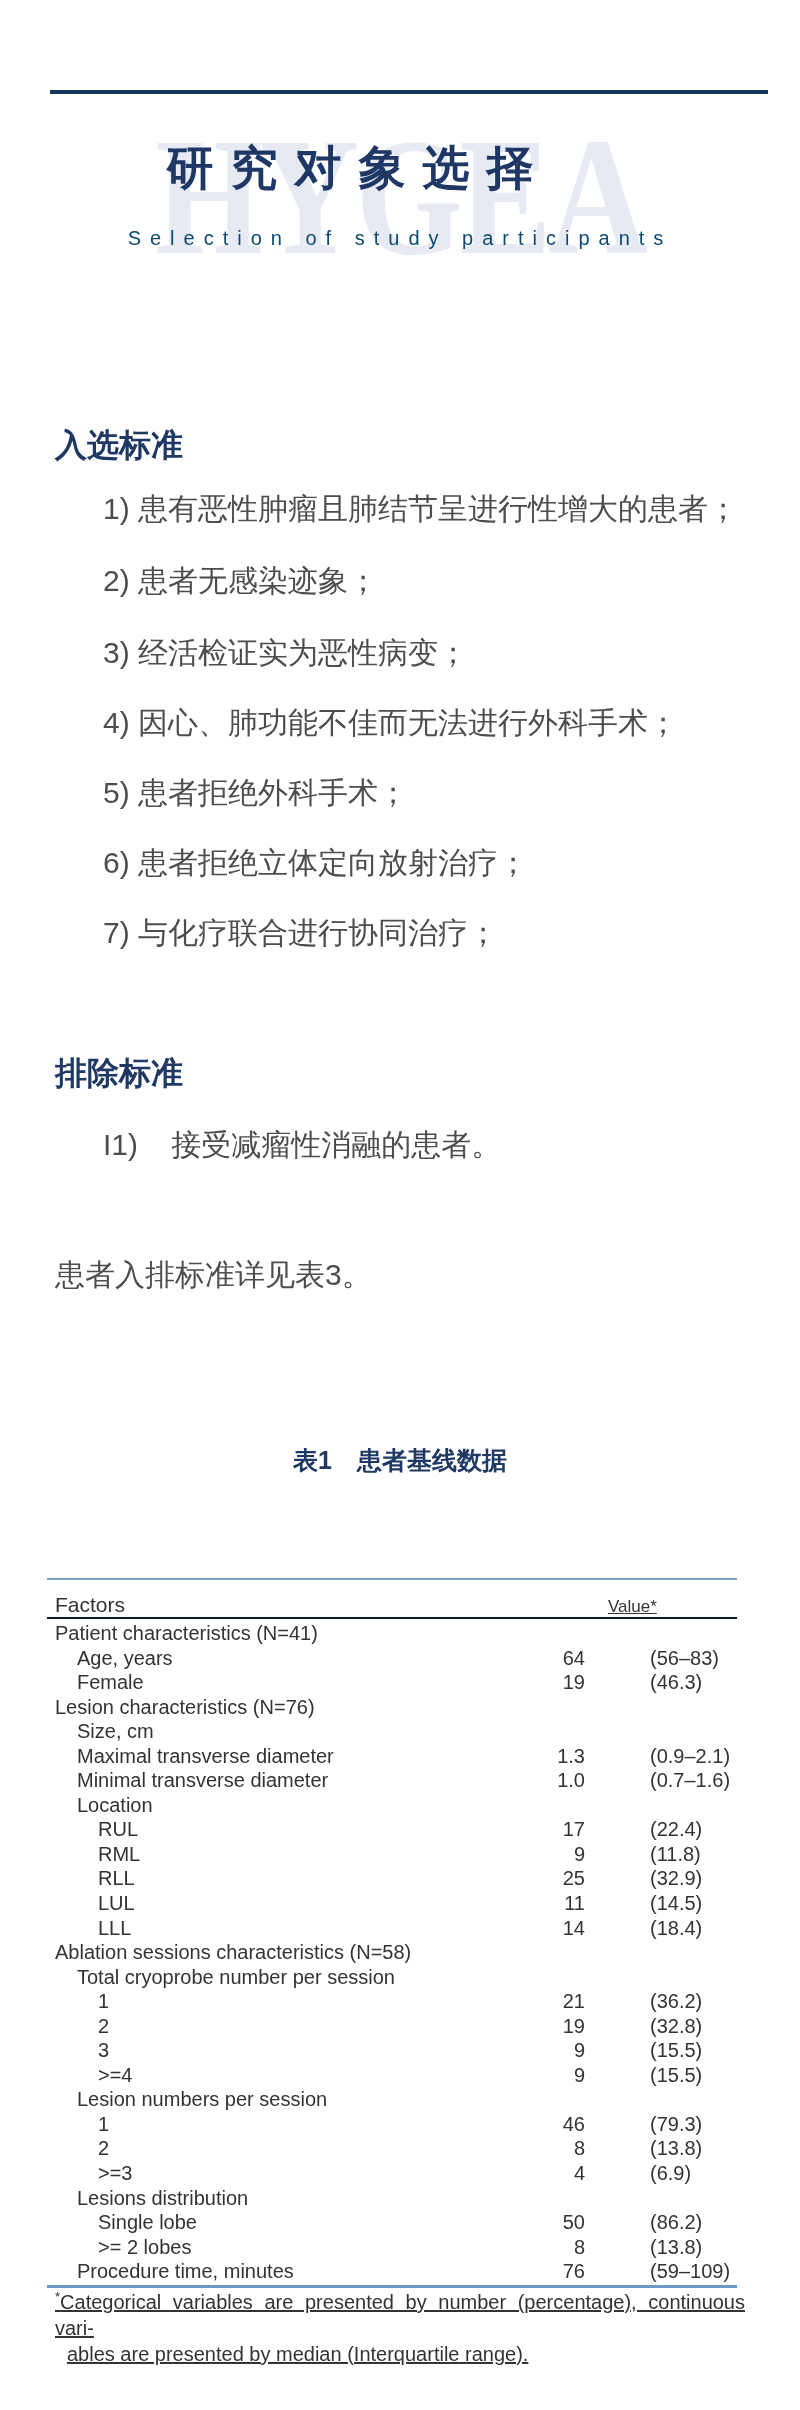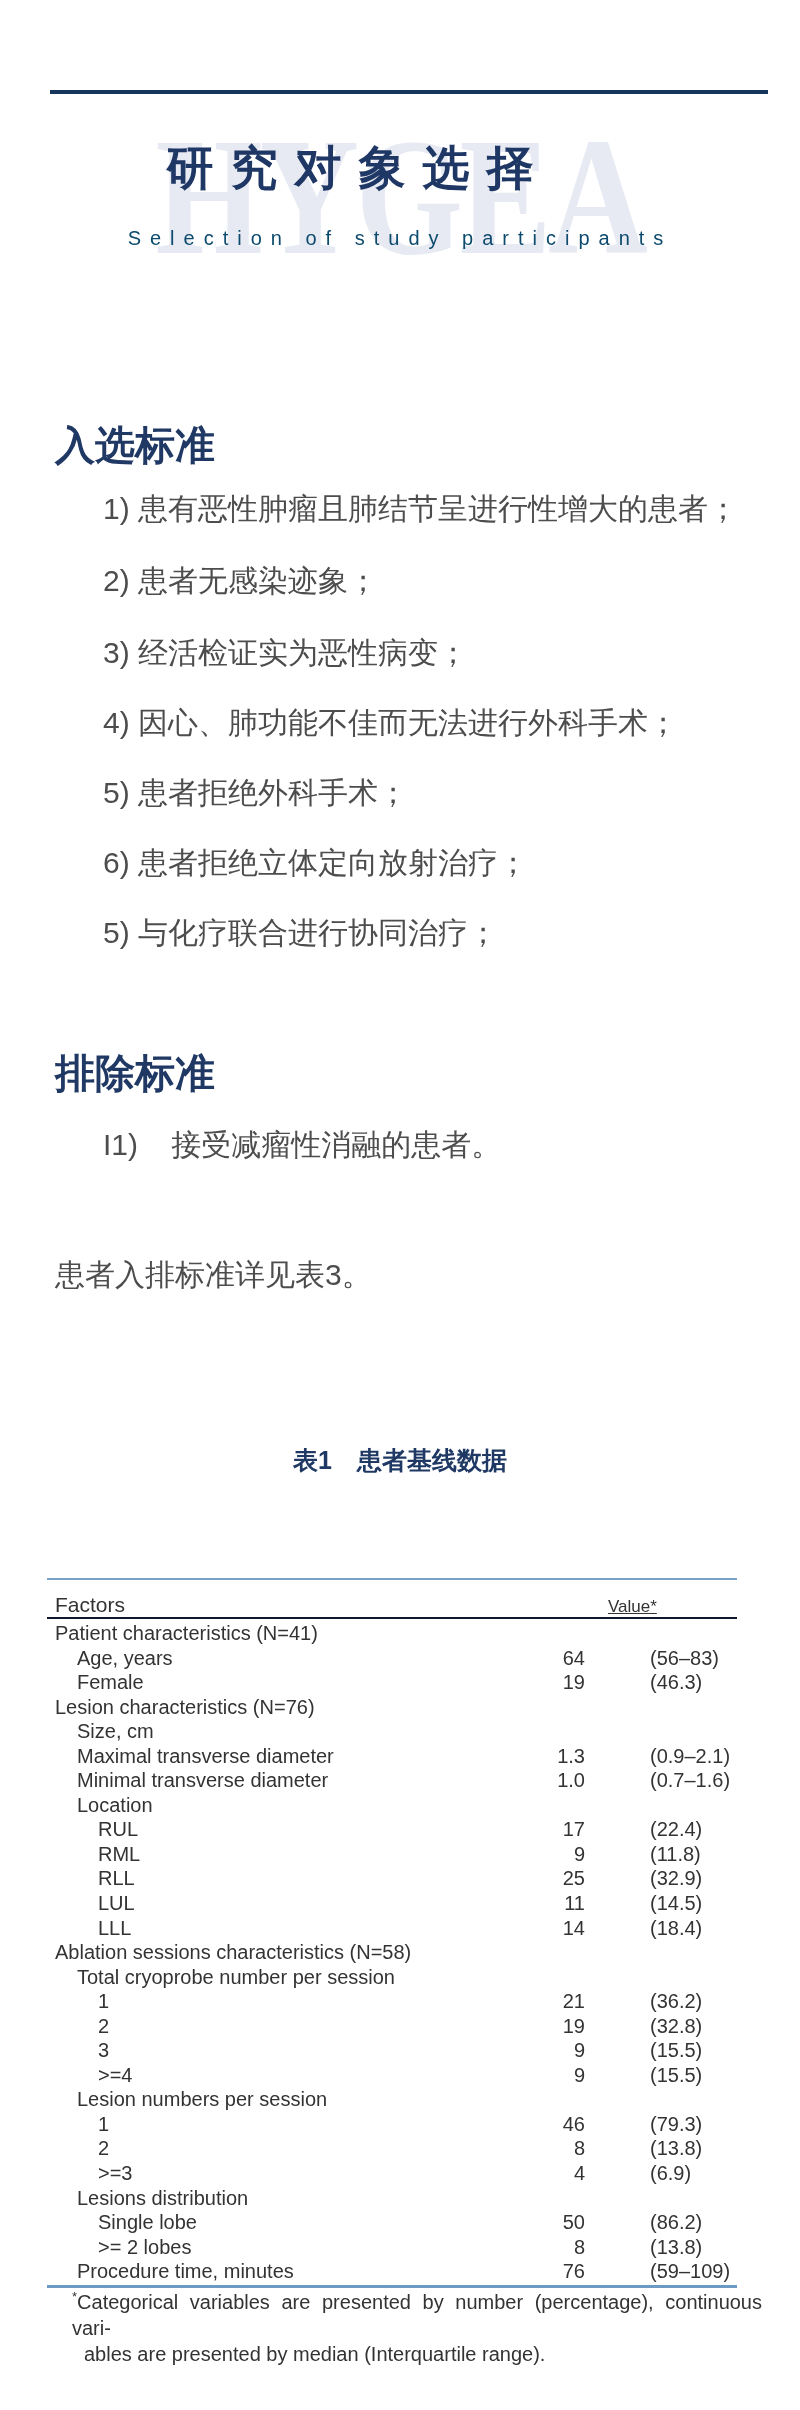--- a/index.html
+++ b/index.html
@@ -55,21 +55,21 @@
     font-size:20px;
     font-weight:500;
     letter-spacing:9px;
     color:#0c4a6e;
     white-space:nowrap;
   }
   
   .sec-heading{
     position:absolute;
     left:55px;
-    font-size:40px;
+    font-size:32px;
     line-height:46px;
     font-weight:700;
     color:#1f3864;
     white-space:nowrap;
   }
   .crit-item{
     position:absolute;
     left:55px;
     font-size:30px;
     line-height:34px;
@@ -134,25 +134,26 @@
   }
   .tlabel{overflow:hidden;}
   .tlabel.ind0{padding-left:8px;}
   .tlabel.ind1{padding-left:30px;}
   .tlabel.ind2{padding-left:51px;}
   .tval{text-align:right;}
   .tpct{padding-left:65px;}
   
   .footnote{
     position:absolute;
-    left:72px; top:2289px;
+    left:55px; top:2289px;
     width:690px;
     font-size:20px;
     line-height:26px;
     color:#333333;
+    text-decoration:underline;
   }
   .footnote .fn1{
     text-align:justify;
     text-align-last:justify;
   }
   .footnote .fn2{
     padding-left:12px;
   }
   .footnote sup{
     font-size:13px;
@@ -173,21 +174,21 @@
   <div class="sub-title">Selection of study participants</div>
 
   <div class="sec-heading" style="top:422px;">入选标准</div>
 
   <div class="crit-item" style="top:492px;">1) 患有恶性肿瘤且肺结节呈进行性增大的患者；</div>
   <div class="crit-item" style="top:564px;">2) 患者无感染迹象；</div>
   <div class="crit-item" style="top:636px;">3) 经活检证实为恶性病变；</div>
   <div class="crit-item" style="top:706px;">4) 因心、肺功能不佳而无法进行外科手术；</div>
   <div class="crit-item" style="top:776px;">5) 患者拒绝外科手术；</div>
   <div class="crit-item" style="top:846px;">6) 患者拒绝立体定向放射治疗；</div>
-  <div class="crit-item" style="top:916px;">5) 与化疗联合进行协同治疗；</div>
+  <div class="crit-item" style="top:916px;">7) 与化疗联合进行协同治疗；</div>
 
   <div class="sec-heading" style="top:1050px;">排除标准</div>
 
   <div class="crit-item" style="top:1128px;">I1)    接受减瘤性消融的患者。</div>
 
   <div class="note-line">患者入排标准详见表3。</div>
 
   <div class="table-title">表1　患者基线数据</div>
 
   <div class="jtable">

